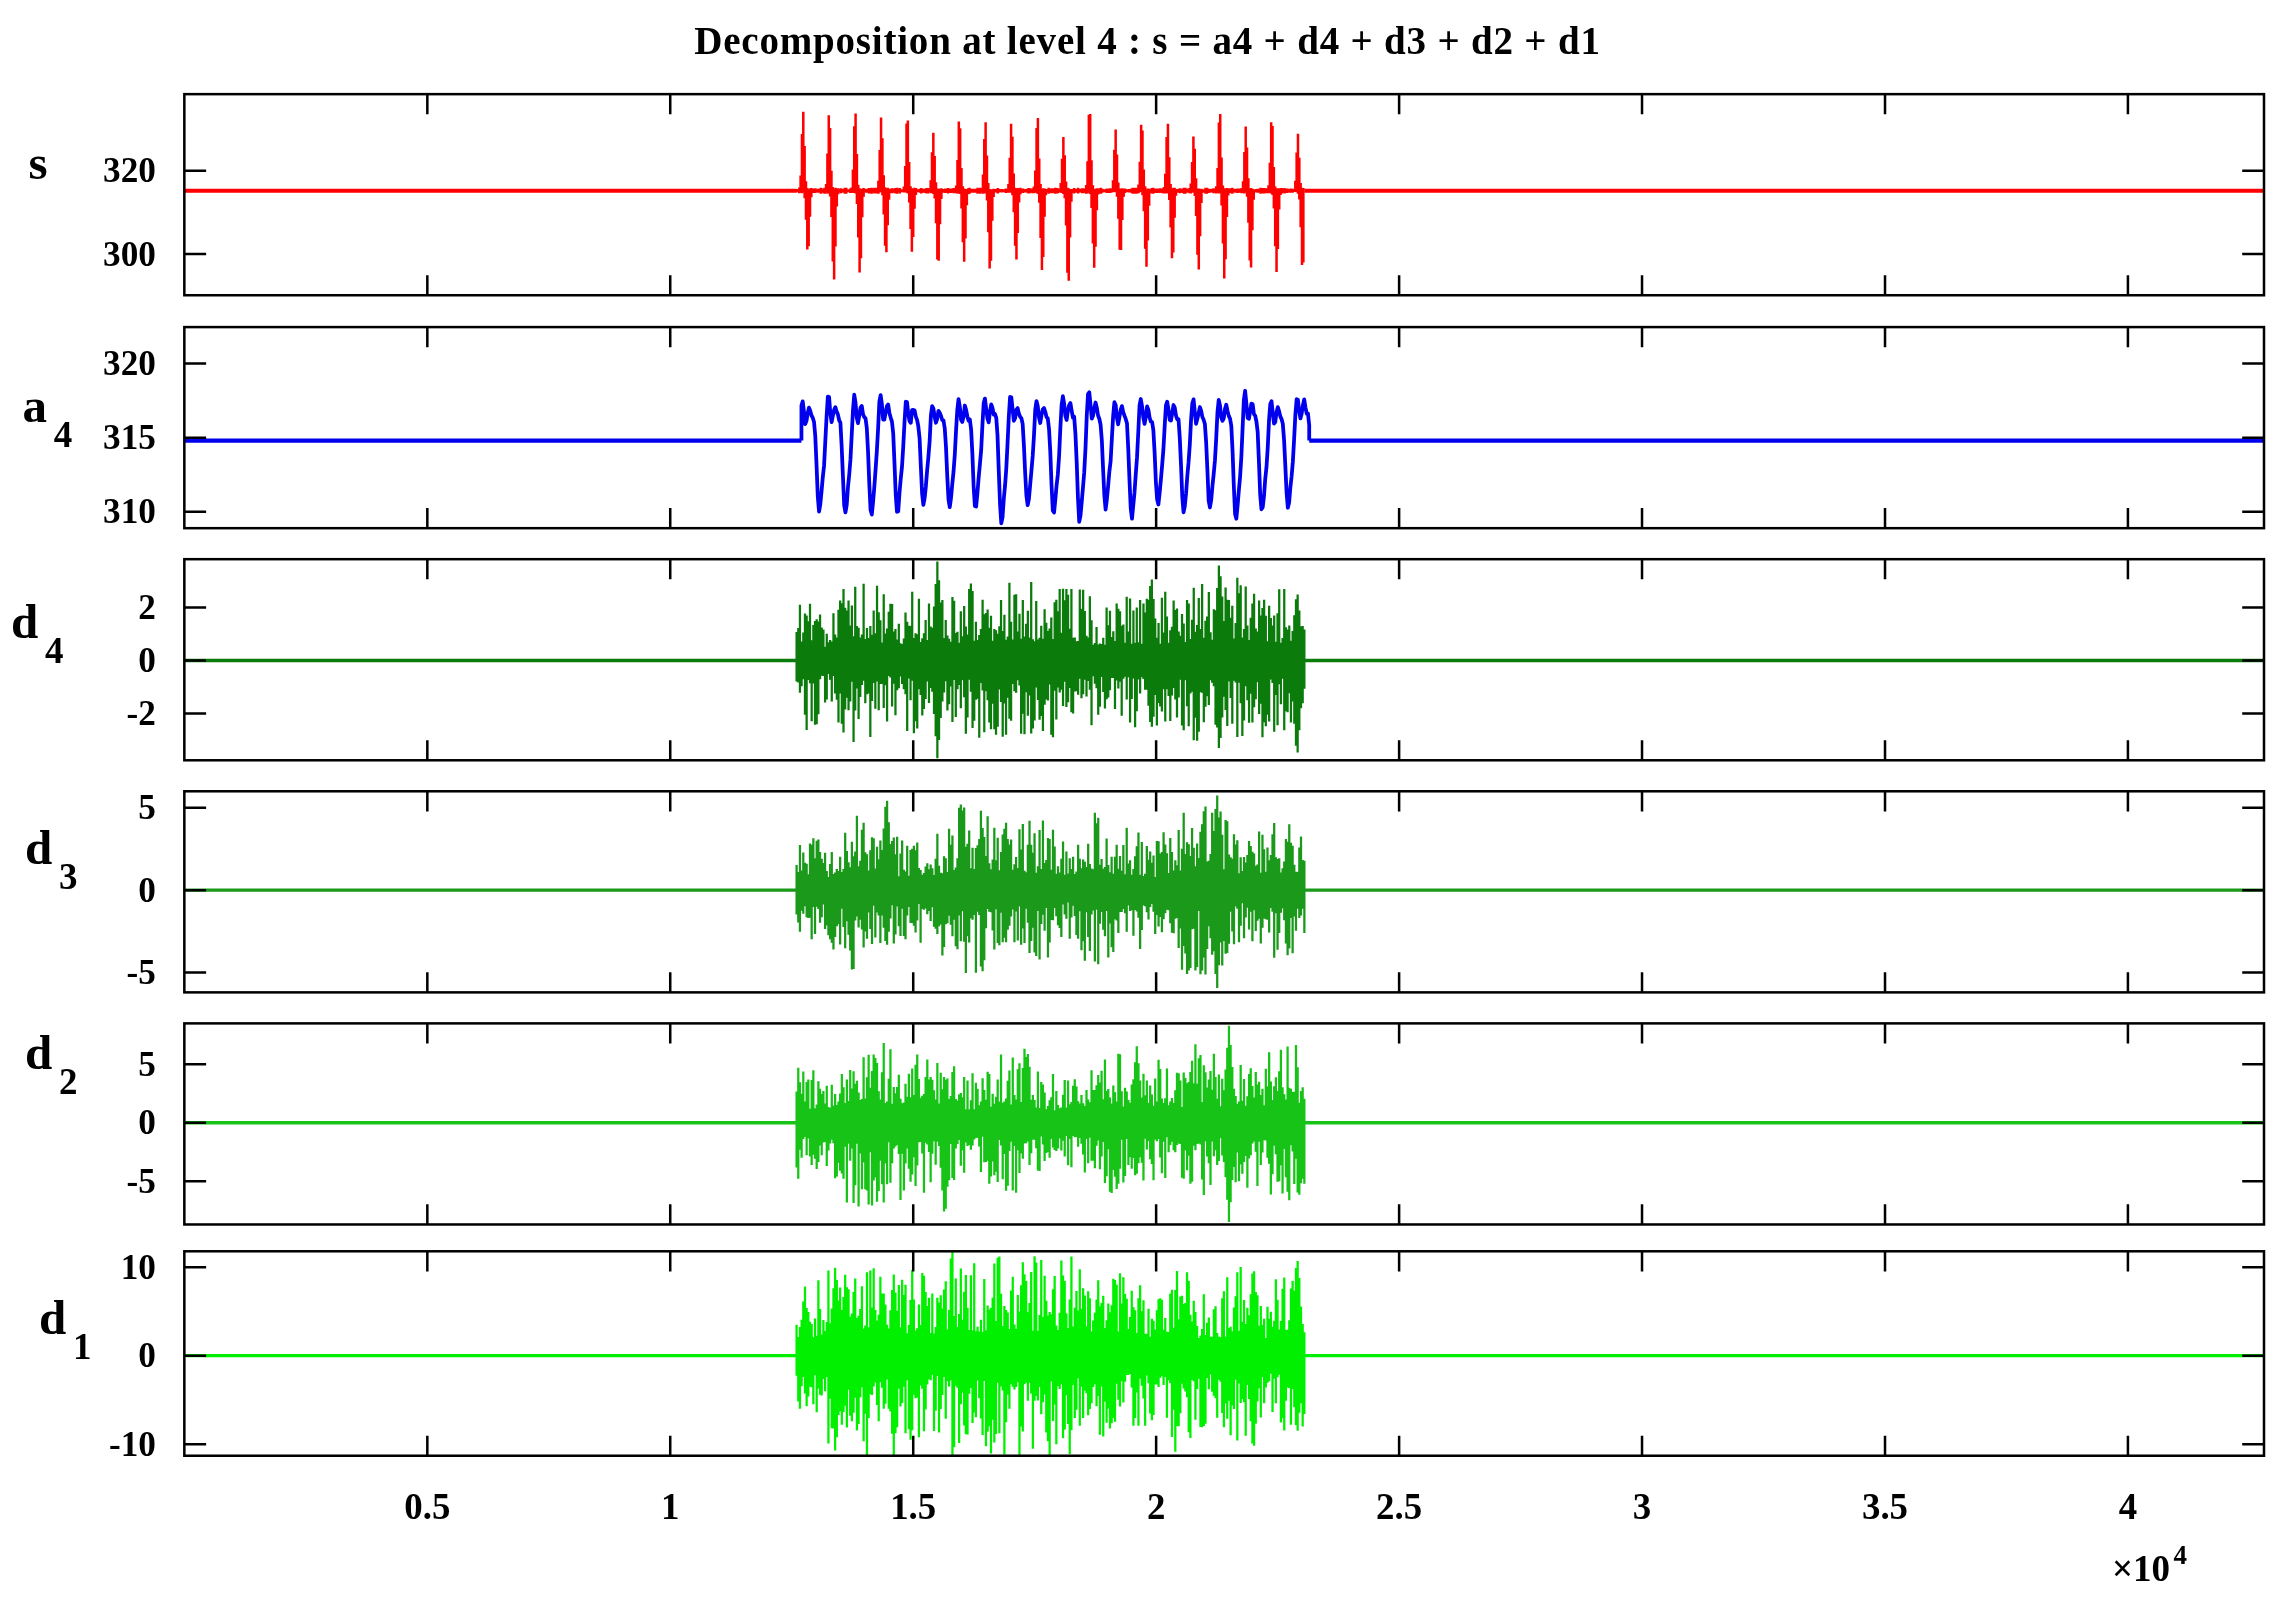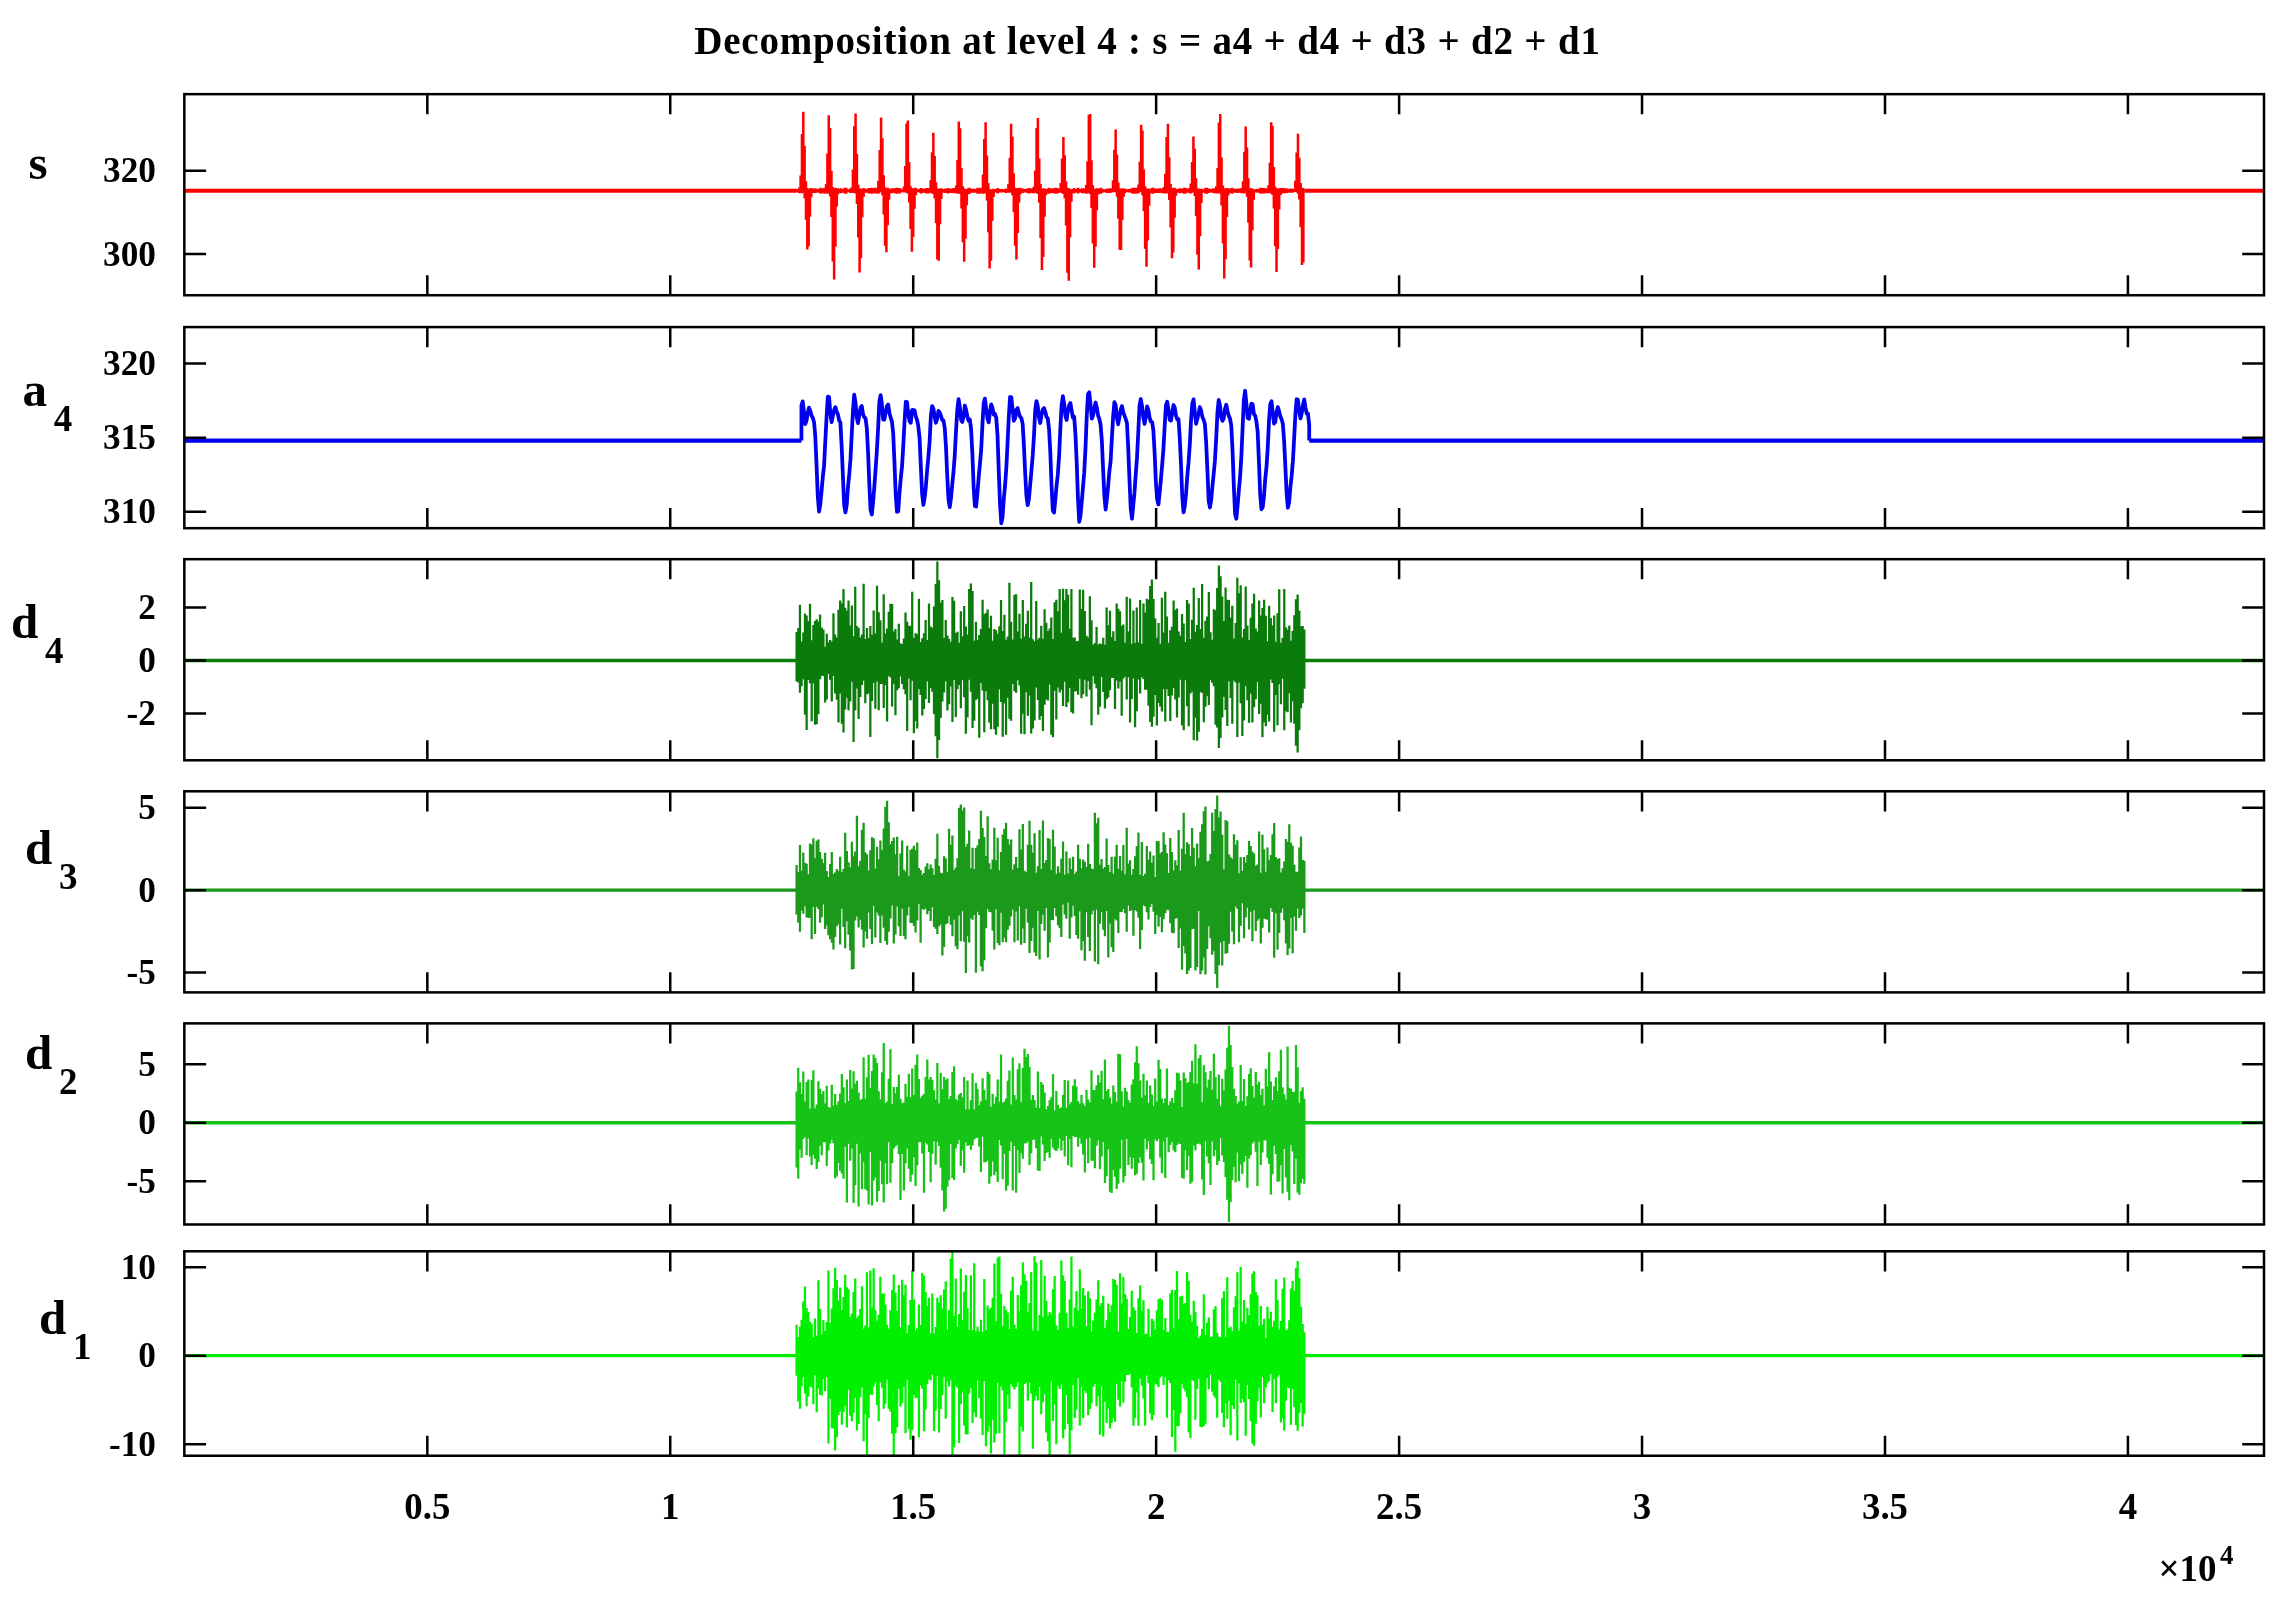--- a/index.html
+++ b/index.html
@@ -16,21 +16,21 @@
   }
   .plabel{
     position:absolute;font-size:49px;font-weight:bold;line-height:1;
     transform:translateY(-50%);white-space:nowrap;
   }
   .plabel .sub{
     font-size:37px;vertical-align:-25px;margin-left:6.7px;
   }
   .xexp{
     position:absolute;left:2112px;top:1540px;width:168px;
-    text-align:center;font-size:37px;font-weight:bold;
+    text-align:left;font-size:37px;font-weight:bold;
   }
   .xexp .pow{font-size:27px;vertical-align:17px;margin-left:3.4px;}
   svg{position:absolute;left:0;top:0;}
   svg text{font-family:"Liberation Serif","DejaVu Serif",serif;font-weight:bold;fill:#000;}
 </style>
 </head>
 <body>
 
 <div class="fig">
 
@@ -155,21 +155,21 @@
         <text x="1089.9" y="1812" text-anchor="middle" font-size="44">1.5</text>
         <text x="1379.8" y="1812" text-anchor="middle" font-size="44">2</text>
         <text x="1669.8" y="1812" text-anchor="middle" font-size="44">2.5</text>
         <text x="1959.7" y="1812" text-anchor="middle" font-size="44">3</text>
         <text x="2249.7" y="1812" text-anchor="middle" font-size="44">3.5</text>
         <text x="2539.6" y="1812" text-anchor="middle" font-size="44">4</text>
       </g>
     </svg>
 
   <div class="plabel" style="left:28.5px;top:174px"><span>s</span><span class="sub"></span></div>
-  <div class="plabel" style="left:22.6px;top:401px"><span>a</span><span class="sub">4</span></div>
+  <div class="plabel" style="left:22.6px;top:417px"><span>a</span><span class="sub">4</span></div>
   <div class="plabel" style="left:11px;top:633px"><span>d</span><span class="sub">4</span></div>
   <div class="plabel" style="left:25px;top:859px"><span>d</span><span class="sub">3</span></div>
   <div class="plabel" style="left:25px;top:1064px"><span>d</span><span class="sub">2</span></div>
   <div class="plabel" style="left:39px;top:1329px"><span>d</span><span class="sub">1</span></div>
 
   <div class="xexp">
     <span>×10</span><span class="pow">4</span>
   </div>
 </div>
 

